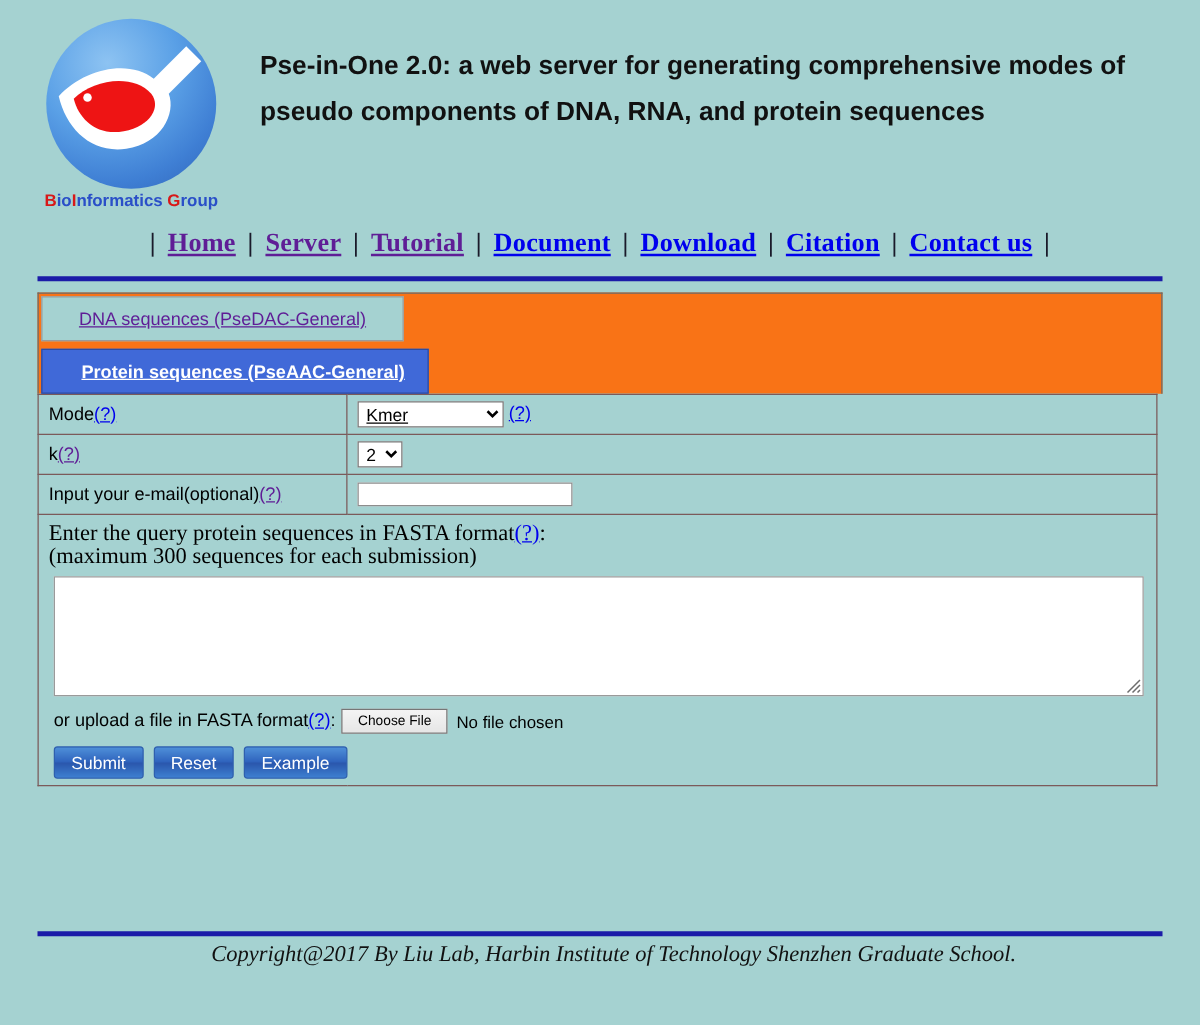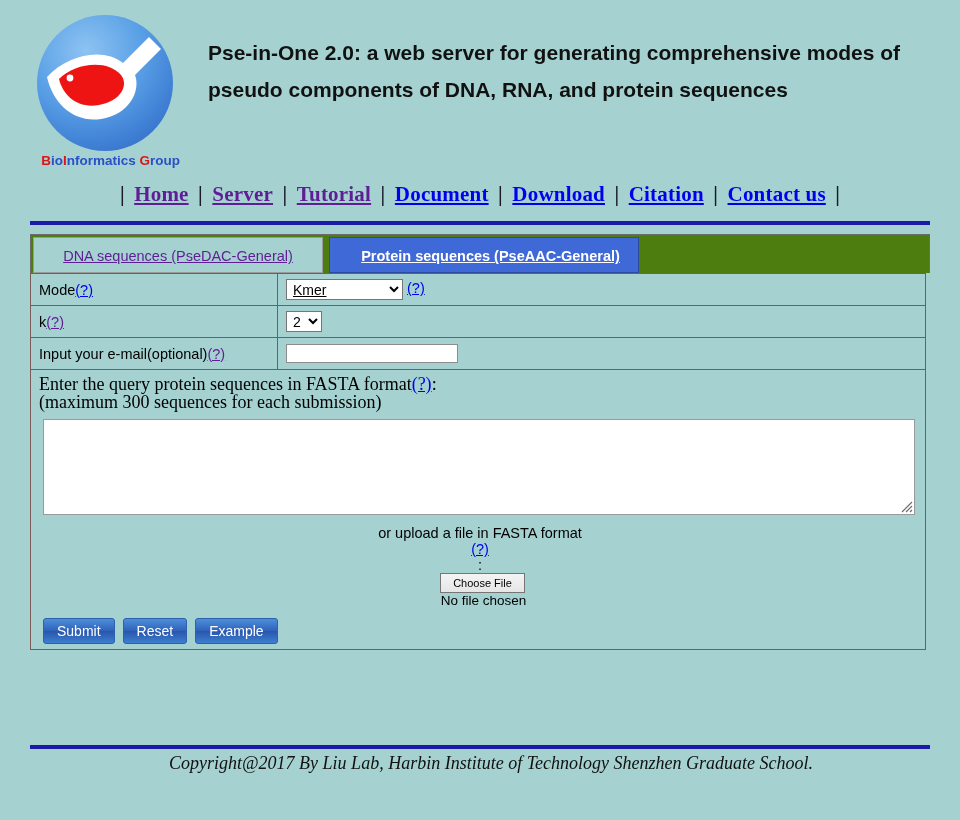--- a/index.html
+++ b/index.html
@@ -42,21 +42,20 @@
     background: radial-gradient(circle at 36% 26%, #8dc3f2 0%, #5aa0e6 42%, #3f7fd4 72%, #2f63b8 100%);
   }
   #logo-fish svg { position: absolute; left: 0; top: 0; }
   #logo-caption {
     font-family: "Liberation Sans", sans-serif;
     font-weight: bold;
     font-size: 13.5px;
     letter-spacing: 0px;
     margin-top: 2px;
     white-space: nowrap;
-    text-align: right;
   }
   .lg-r { color: #d81818; }
   .lg-b { color: #2a4fc8; }
 
   #title {
     flex: 1;
     font-family: "Liberation Sans", sans-serif;
     font-weight: bold;
     font-size: 21px;
     line-height: 37px;
@@ -90,22 +89,23 @@
 
   
   #tabwrap {
     margin: 9px 30px 0 30px;
   }
   #tabs {
     display: flex;
     gap: 6px;
     border: 1px solid #6b6b6b;
     border-bottom: none;
-    background: #4d7c0f;
+    background: #f97316;
     padding: 2px 2px 0 2px;
+    flex-direction: column;
   }
   .tab {
     flex: 0 0 auto;
     height: 36px;
     line-height: 36px;
     padding: 0 14px;
     border: 1px solid #9a9a9a;
     background: #a5d2d1;
     font-family: "Liberation Sans", sans-serif;
     font-size: 14.5px;
@@ -191,21 +191,20 @@
   #resize-grip {
     position: absolute;
     right: 1px; bottom: 1px;
     width: 13px; height: 13px;
   }
   #uploadrow {
     margin: 10px 0 0 4px;
     font-size: 14.5px;
     display: flex;
     align-items: center;
-    flex-direction: column;
   }
   #choose-file {
     display: inline-block;
     border: 1px solid #767676;
     background: linear-gradient(#f4f4f4, #e6e6e6);
     padding: 1px 12px;
     font-family: "Liberation Sans", sans-serif;
     font-size: 11px;
     line-height: 16px;
     margin-left: 5px;

